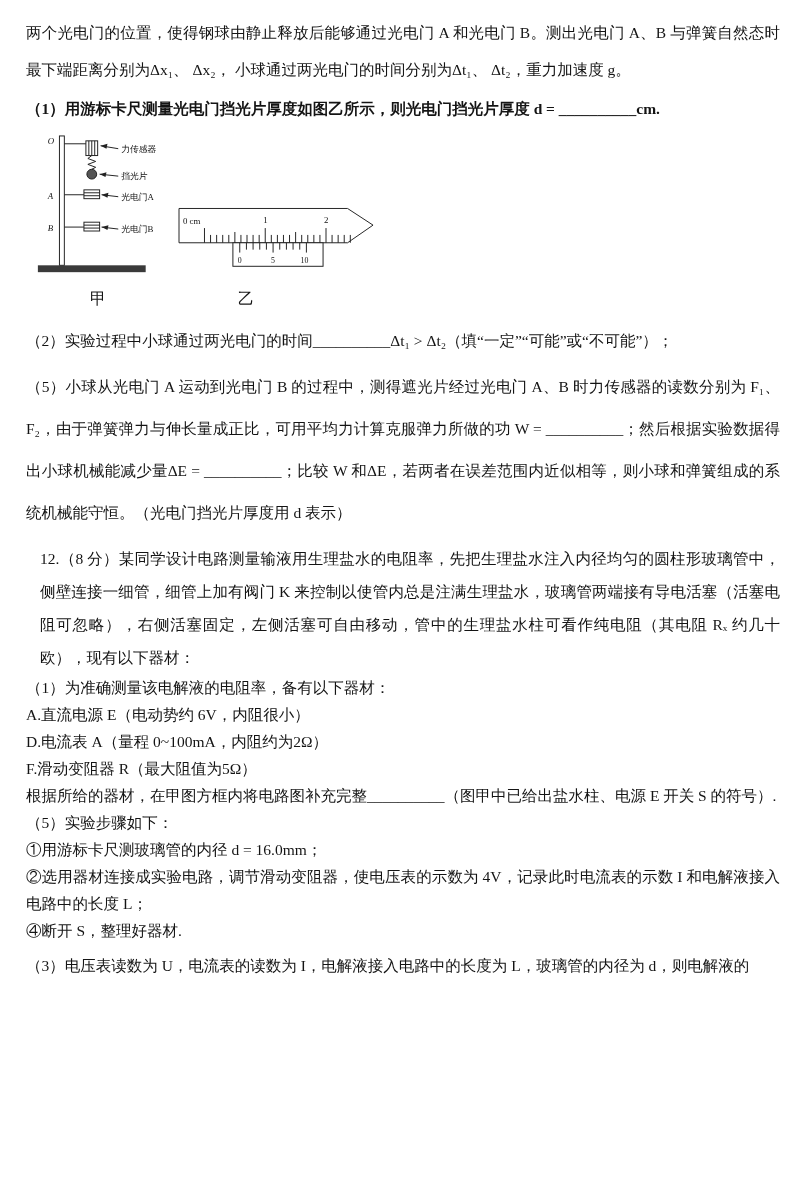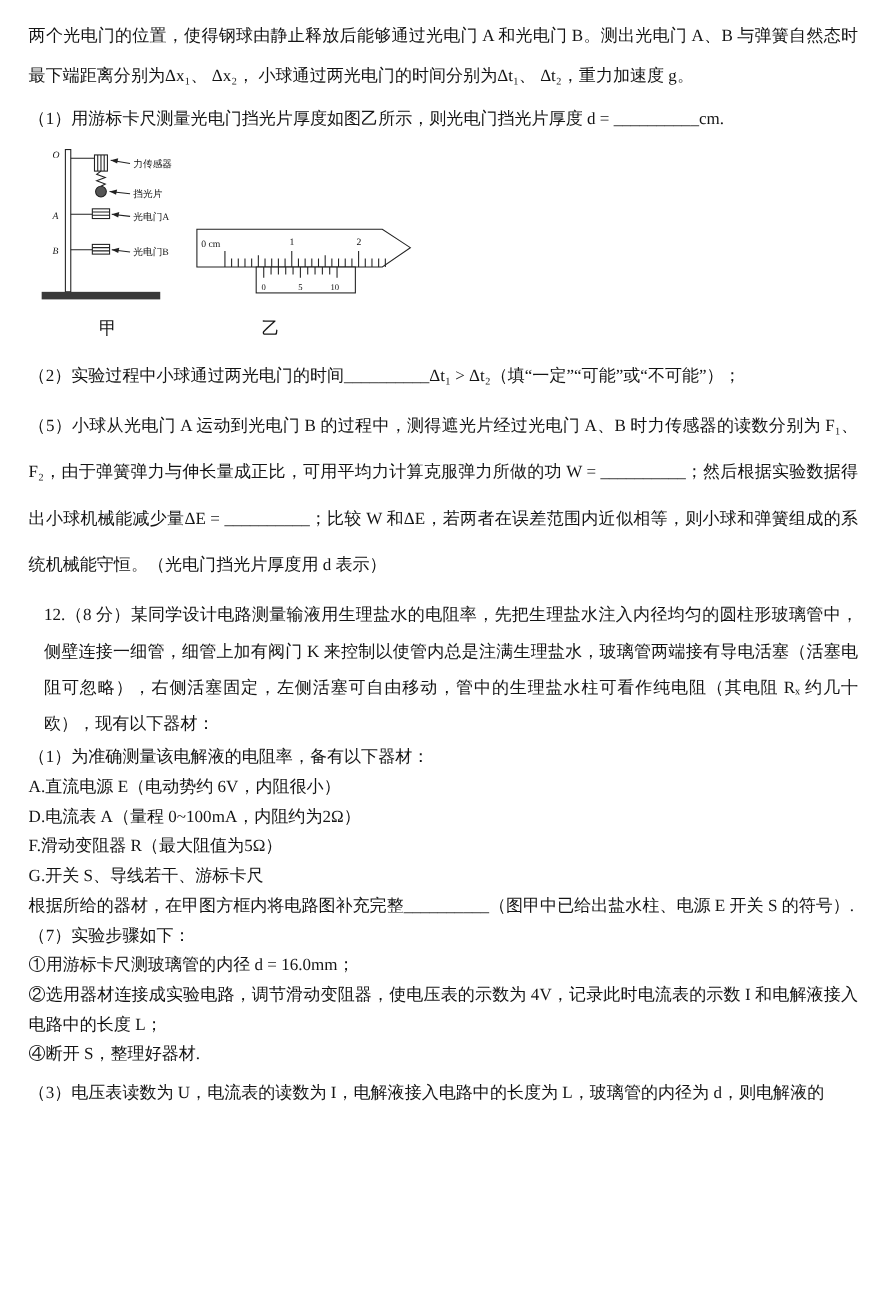--- a/index.html
+++ b/index.html
@@ -6,21 +6,21 @@
   html, body { background: #ffffff; }
   body {
     width: 800px;
     min-height: 1195px;
     font-family: "Liberation Serif", "DejaVu Serif", serif;
     color: #141414;
   }
   .page { padding: 14px 20px 28px 26px; }
   p { text-align: justify; font-size: 15.5px; color: #141414; }
   .intro   { line-height: 37px; }
-  .single  { line-height: 30px; margin-top: 6px; }
+  .single  { line-height: 30px; margin-top: 6px; font-weight: bold; }
   .figure-wrap { margin: 8px 0 0 6px; }
   .captions { display: flex; font-size: 16px; line-height: 22px; margin-top: 2px; }
   .cap-jia { margin-left: 58px; }
   .cap-yi  { margin-left: 132px; }
   .q11p2 { line-height: 34px; margin-top: 14px; }
   .q11p3 { line-height: 42px; margin-top: 8px; }
   .q12stem { line-height: 33px; margin-top: 8px; margin-left: 14px; }
   .tight { line-height: 27px; }
   .last  { margin-top: 8px; }
   svg text { font-family: "Liberation Serif", "DejaVu Serif", serif; }
@@ -144,26 +144,25 @@
   <p class="q11p3">（5）小球从光电门 A 运动到光电门 B 的过程中，测得遮光片经过光电门 A、B 时力传感器的读数分别为 F₁、F₂，由于弹簧弹力与伸长量成正比，可用平均力计算克服弹力所做的功 W = __________；然后根据实验数据得出小球机械能减少量ΔE = __________；比较 W 和ΔE，若两者在误差范围内近似相等，则小球和弹簧组成的系统机械能守恒。（光电门挡光片厚度用 d 表示）</p>
 
   <p class="q12stem">12.（8 分）某同学设计电路测量输液用生理盐水的电阻率，先把生理盐水注入内径均匀的圆柱形玻璃管中，侧壁连接一细管，细管上加有阀门 K 来控制以使管内总是注满生理盐水，玻璃管两端接有导电活塞（活塞电阻可忽略），右侧活塞固定，左侧活塞可自由移动，管中的生理盐水柱可看作纯电阻（其电阻 Rₓ 约几十欧），现有以下器材：</p>
 
   <p class="tight">（1）为准确测量该电解液的电阻率，备有以下器材：</p>
 
   <div>
     <p class="tight">A.直流电源 E（电动势约 6V，内阻很小）</p>
     <p class="tight">D.电流表 A（量程 0~100mA，内阻约为2Ω）</p>
     <p class="tight">F.滑动变阻器 R（最大阻值为5Ω）</p>
-    <p class="tight">G.开关 S、导线若干、游标卡尺</p>
   </div>
 
   <p class="tight">根据所给的器材，在甲图方框内将电路图补充完整__________（图甲中已给出盐水柱、电源 E 开关 S 的符号）.</p>
 
-  <p class="tight">（7）实验步骤如下：</p>
+  <p class="tight">（5）实验步骤如下：</p>
 
   <div>
     <p class="tight">①用游标卡尺测玻璃管的内径 d = 16.0mm；</p>
     <p class="tight">②选用器材连接成实验电路，调节滑动变阻器，使电压表的示数为 4V，记录此时电流表的示数 I 和电解液接入电路中的长度 L；</p>
     <p class="tight">④断开 S，整理好器材.</p>
   </div>
 
   <p class="tight last">（3）电压表读数为 U，电流表的读数为 I，电解液接入电路中的长度为 L，玻璃管的内径为 d，则电解液的</p>
 
 </div>

